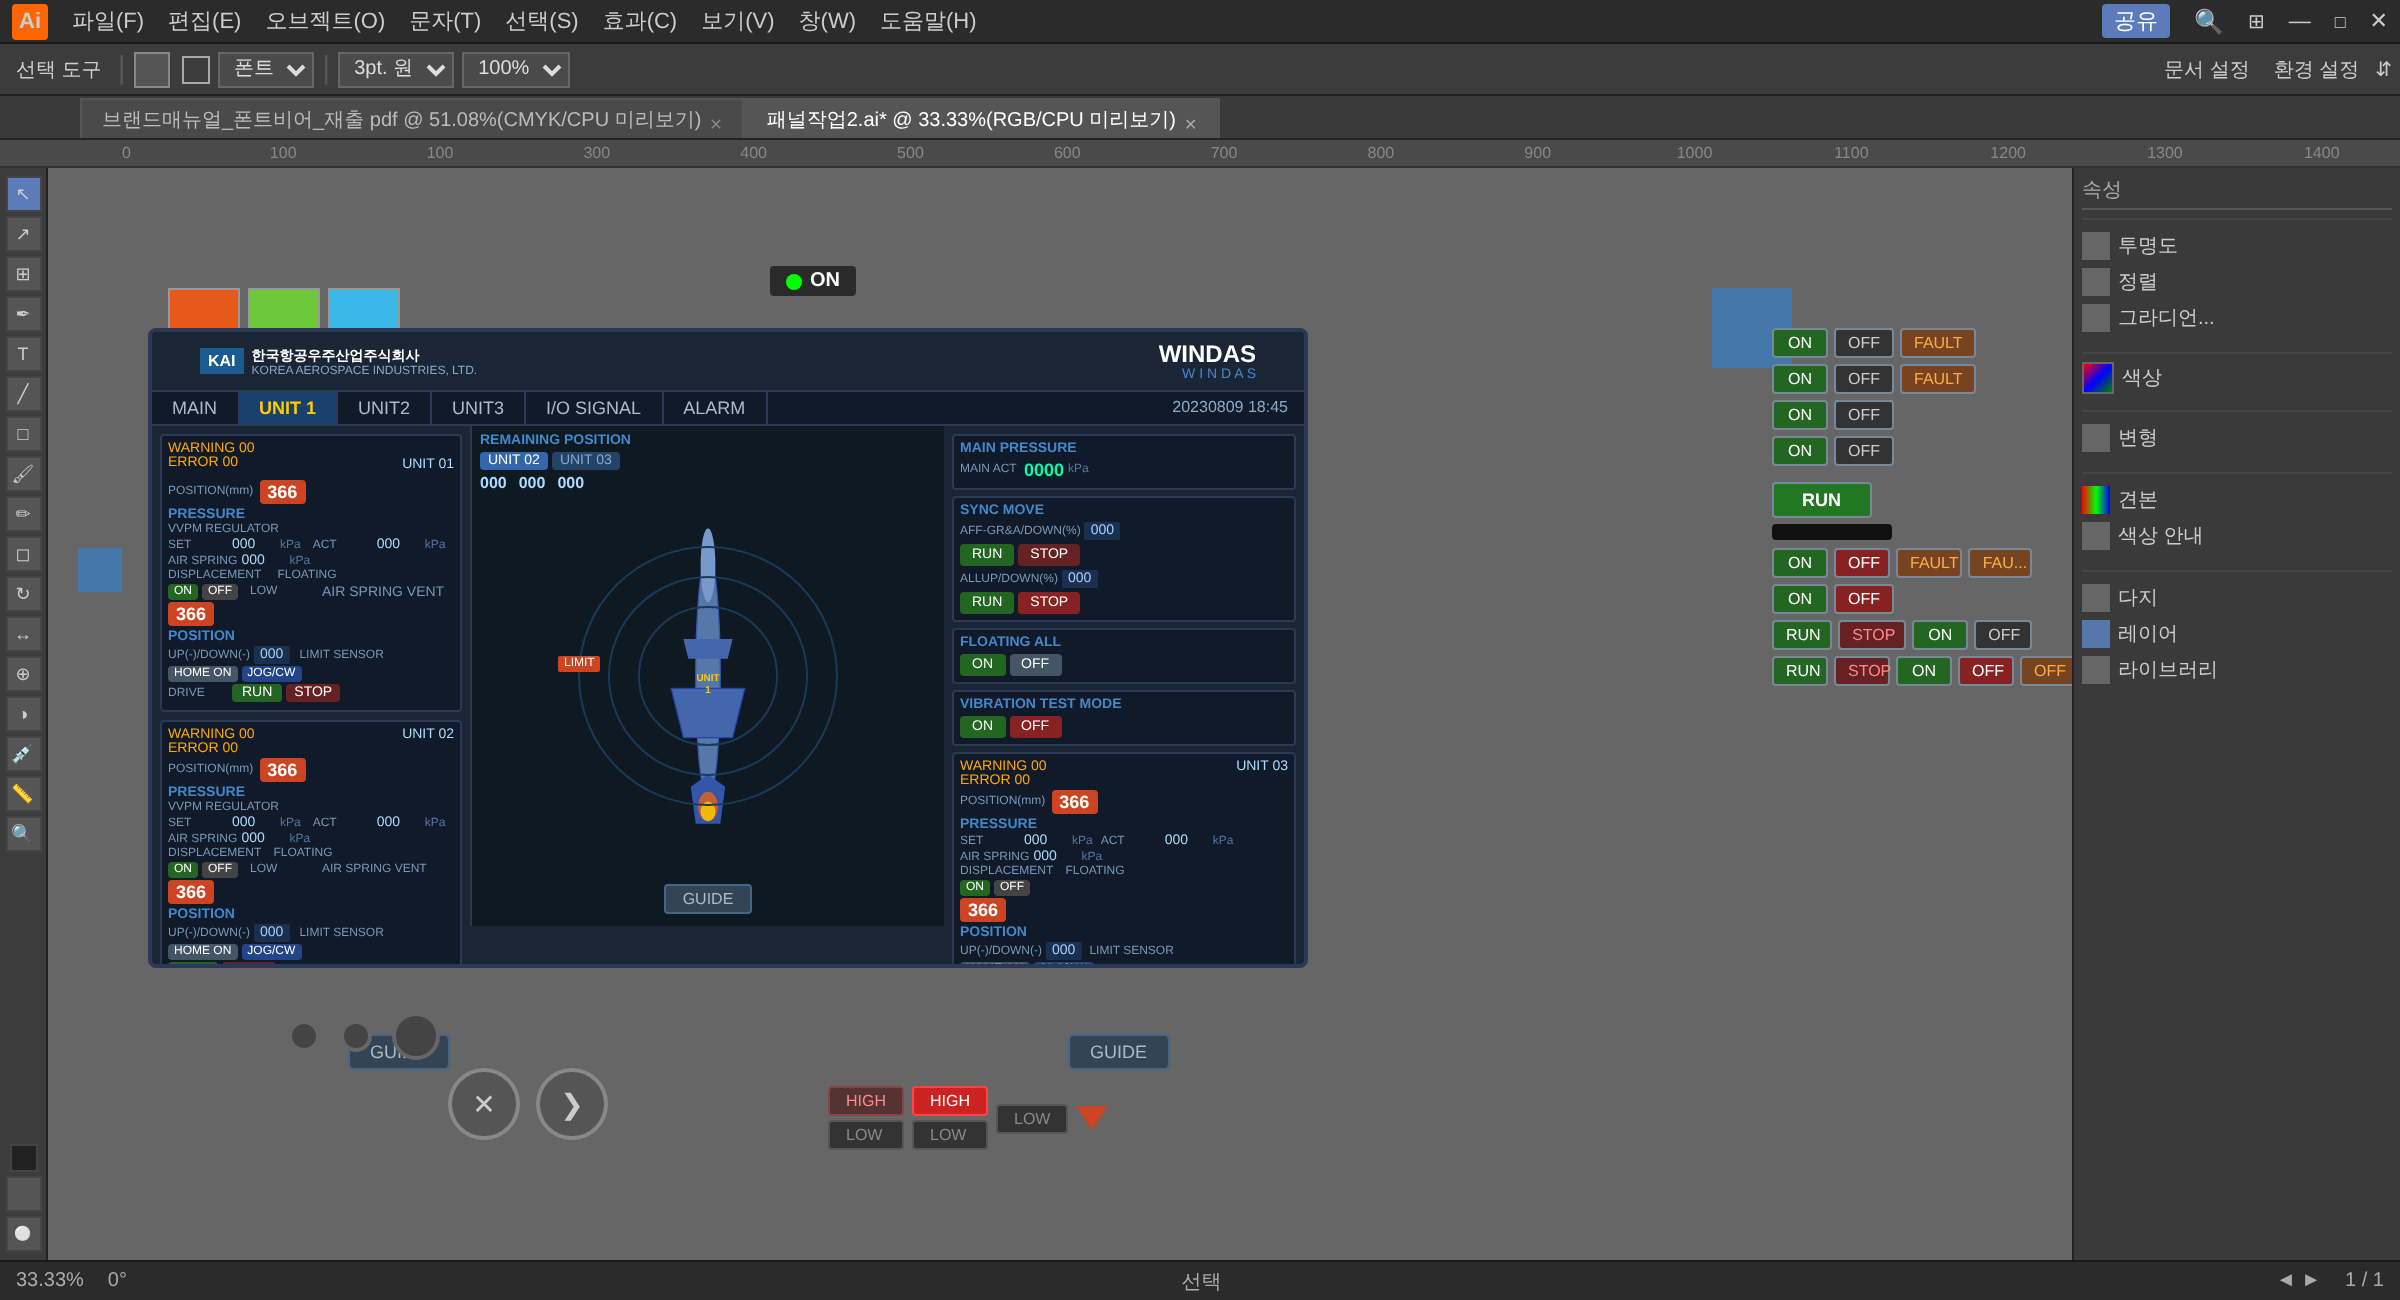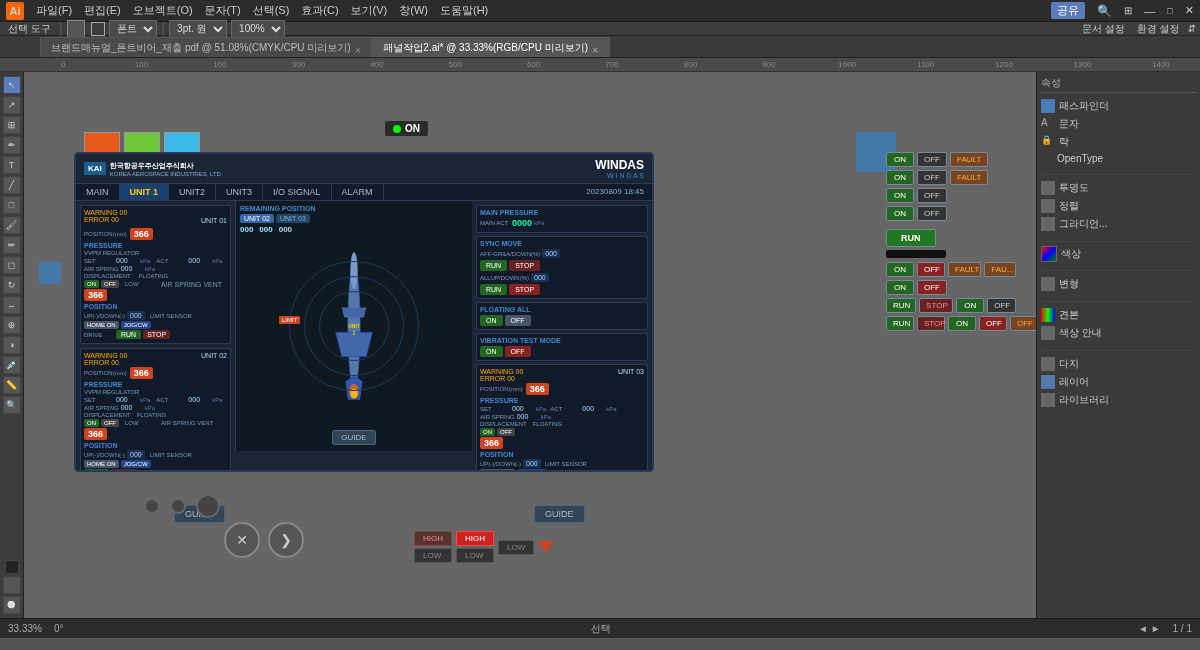--- a/index.html
+++ b/index.html
@@ -15,21 +15,21 @@
       gap: 12px;
       border-bottom: 1px solid #1a1a1a;
     }
     .top-menubar span { color: #ccc; font-size: 11px; cursor: pointer; text-align: center; }
     .ai-logo { width: 18px; height: 18px; background: #ff6600; display: inline-flex; align-items: center; justify-content: center; color: white; font-weight: bold; font-size: 9px; border-radius: 2px; }
     .menu-share { background: #5b7bba; color: white !important; padding: 1px 6px; border-radius: 2px; font-size: 10px; }
 
     
     .toolbar {
       background: #3c3c3c;
-      height: 14px;
+      height: 26px;
       display: flex;
       align-items: center;
       padding: 0 4px;
       gap: 4px;
       border-bottom: 1px solid #222;
     }
     .toolbar-item { color: #ccc; font-size: 10px; padding: 1px 4px; cursor: pointer; }
     .toolbar-select {
       background: #4a4a4a;
       border: 1px solid #666;
@@ -198,21 +198,21 @@
       height: 320px;
       background: #1a2535;
       border: 2px solid #2a3a55;
       border-radius: 4px;
       overflow: hidden;
     }
 
     
     .panel-header {
       background: #1a2535;
-      padding: 4px 8px;
+      padding: 4px 24px;
       display: flex;
       align-items: center;
       justify-content: space-between;
       border-bottom: 1px solid #2a3a55;
     }
     .kai-logo { display: flex; align-items: center; gap: 4px; }
     .kai-logo-box { background: #1a5c8f; padding: 2px 4px; }
     .kai-logo-text { color: #fff; font-size: 7px; font-weight: bold; }
     .kai-sub { color: #88aacc; font-size: 6px; }
     .panel-title-main { color: #fff; font-size: 14px; font-weight: bold; letter-spacing: 1px; flex: 1; text-align: center; }
@@ -978,37 +978,20 @@
         <span class="sig-box sig-low">LOW</span>
       </div>
       <span class="sig-box sig-low">LOW</span>
       <div class="arrow-down"></div>
     </div>
 
   </div>
 
   <div class="right-panel">
     <div class="panel-title">속성</div>
-    <div class="panel-section">
-      <div class="panel-item">
-        <span class="panel-item-icon" style="background:#4a7bb5;"></span>
-        <span class="panel-item-label">패스파인더</span>
-      </div>
-      <div class="panel-item">
-        <span class="panel-item-icon" style="font-size:10px;background:transparent;color:#aaa;">A</span>
-        <span class="panel-item-label">문자</span>
-      </div>
-      <div class="panel-item">
-        <span class="panel-item-icon" style="font-size:9px;background:transparent;color:#aaa;">🔒</span>
-        <span class="panel-item-label">락</span>
-      </div>
-      <div class="panel-item">
-        <span class="panel-item-label" style="margin-left:16px;">OpenType</span>
-      </div>
-    </div>
     <div style="height:1px;background:#444;margin:4px 0;"></div>
     <div class="panel-section">
       <div class="panel-item">
         <span class="panel-item-icon"></span>
         <span class="panel-item-label">투명도</span>
       </div>
       <div class="panel-item">
         <span class="panel-item-icon"></span>
         <span class="panel-item-label">정렬</span>
       </div>

